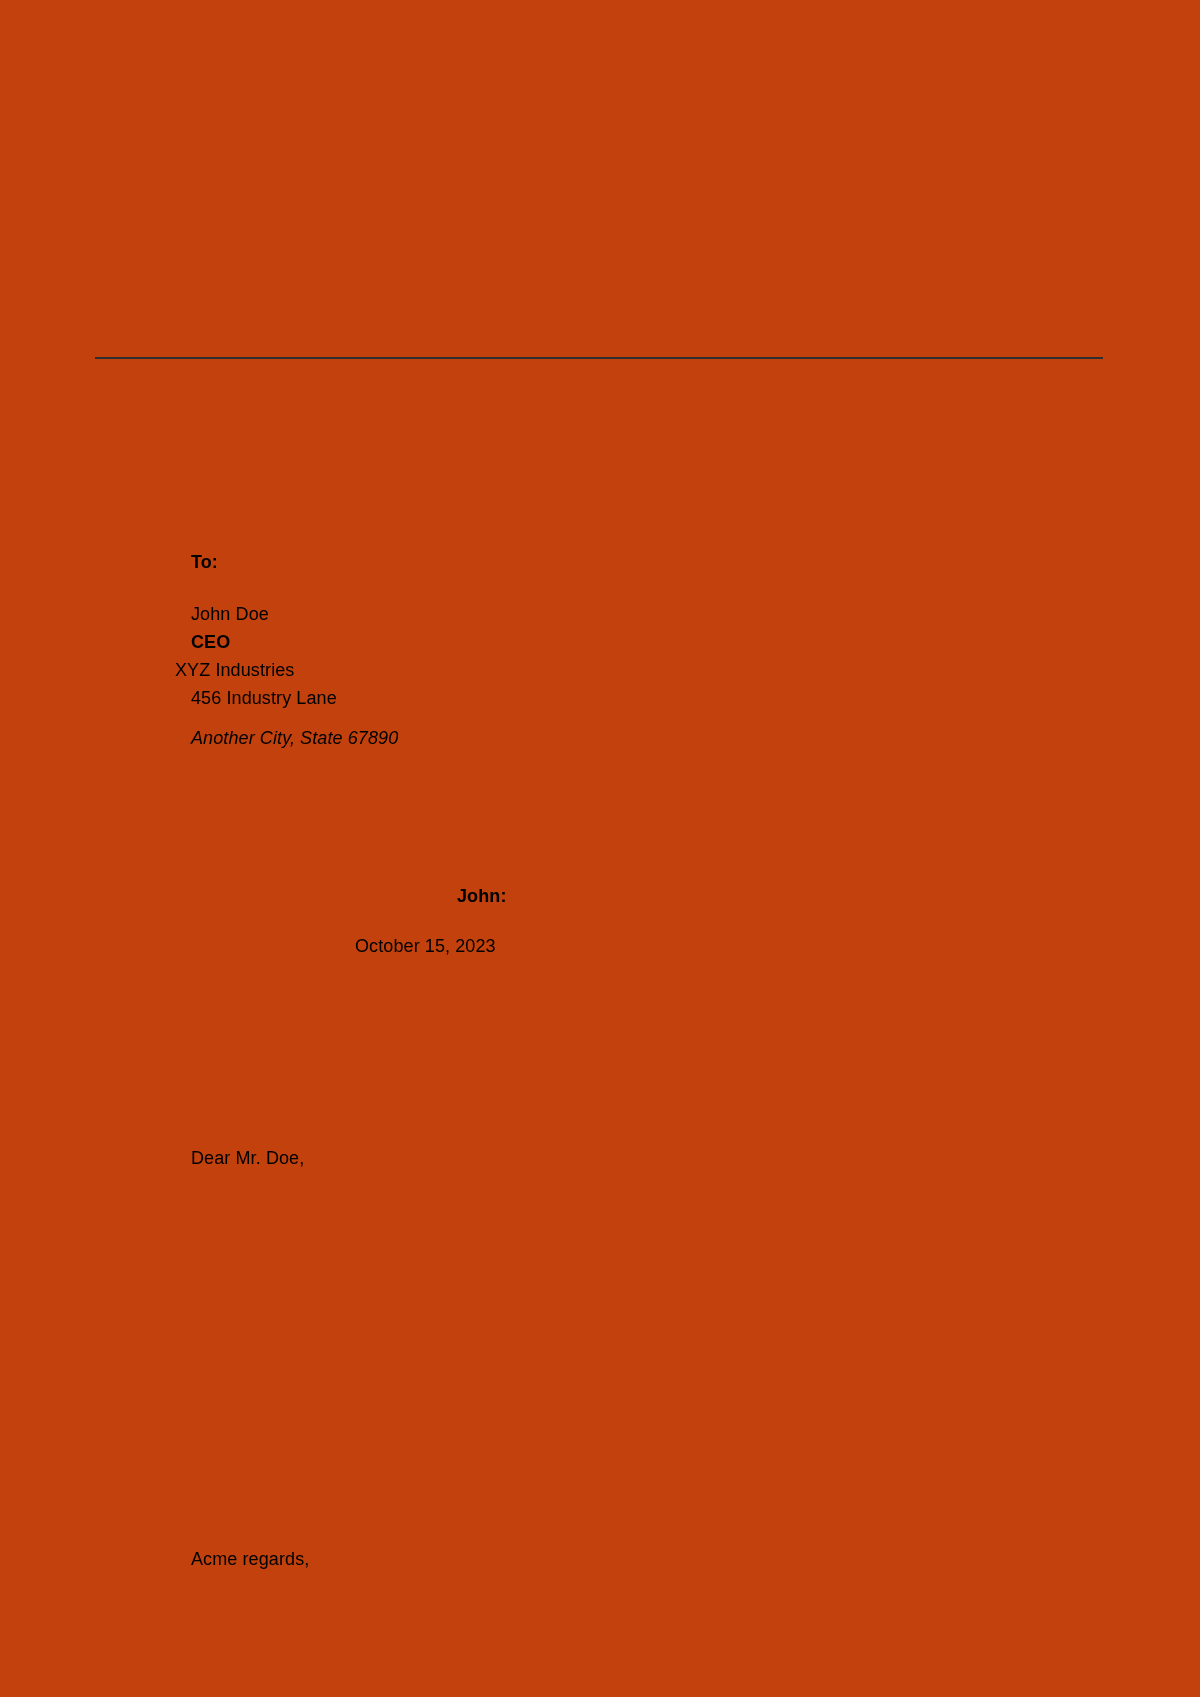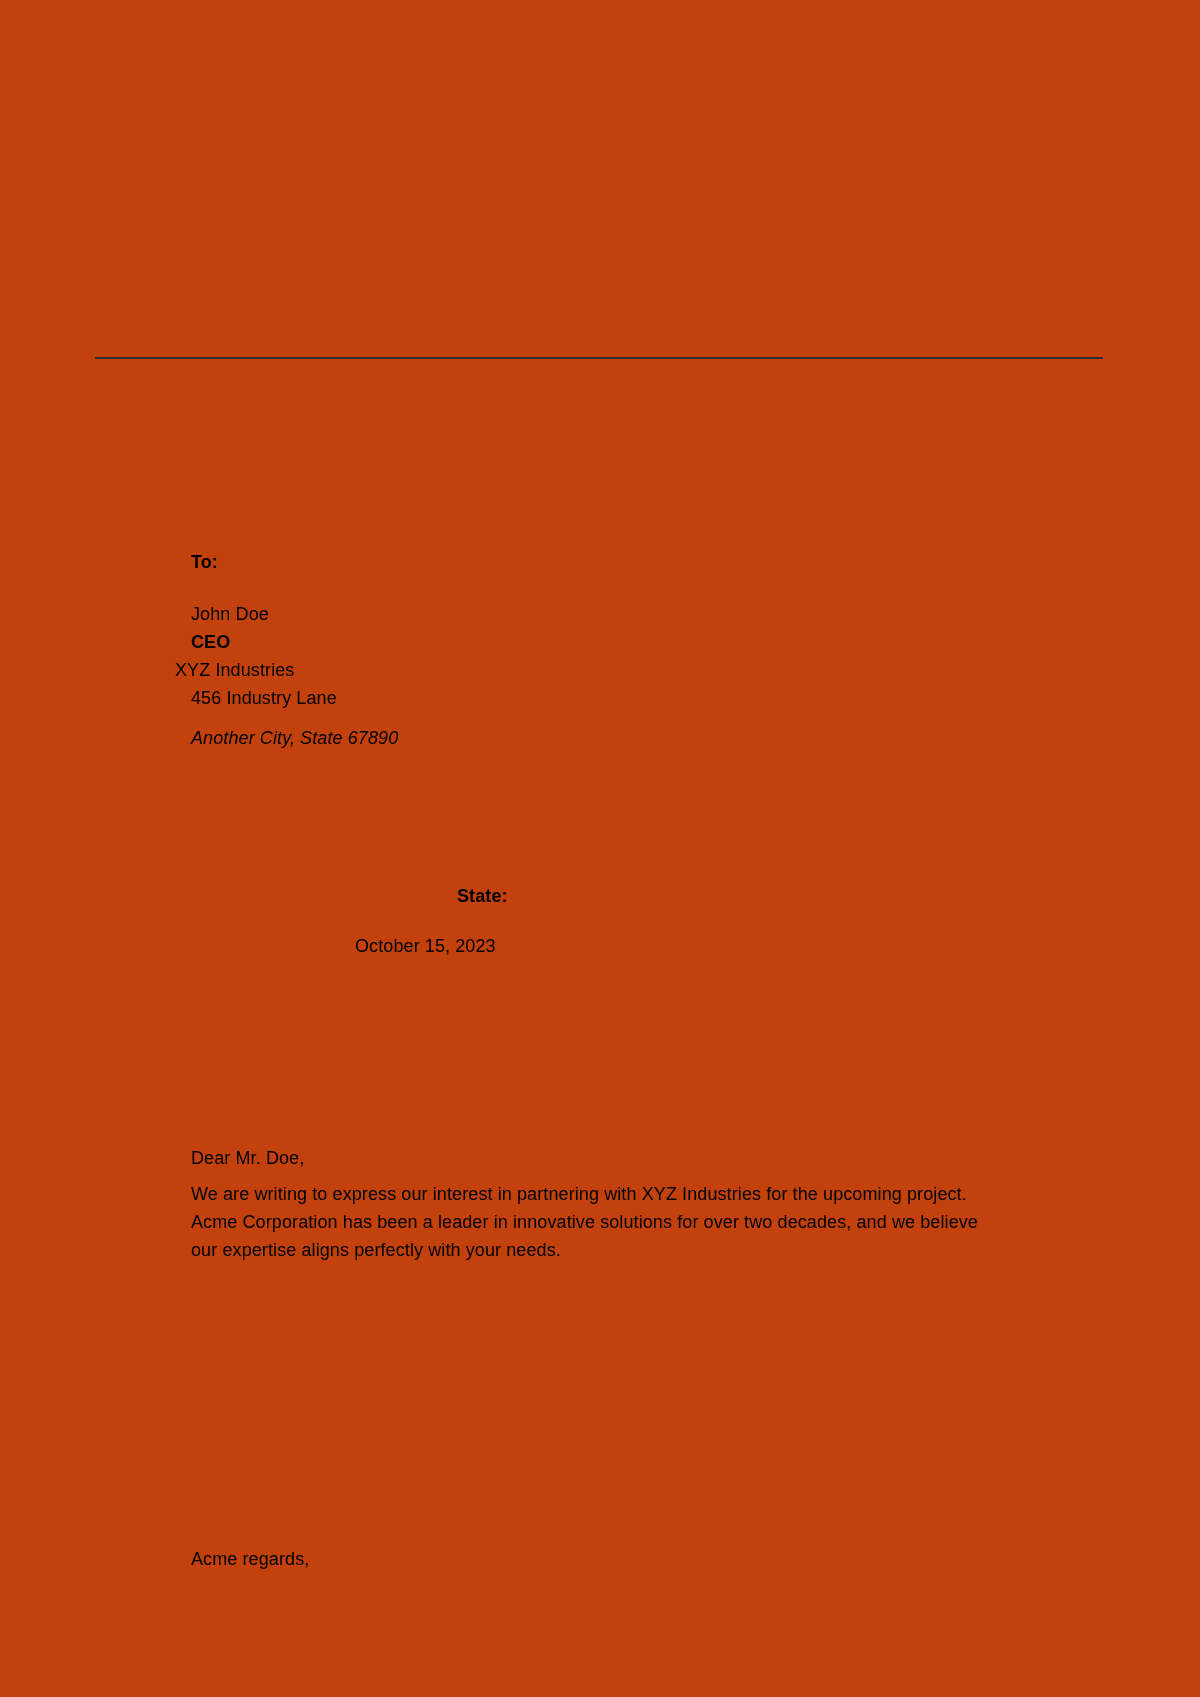--- a/index.html
+++ b/index.html
@@ -54,24 +54,21 @@
   <div class="divider"></div>
 
   <div class="txt bold to-label">To:</div>
 
   <div class="txt addr-1">John Doe</div>
   <div class="txt addr-2">CEO</div>
   <div class="txt addr-3">XYZ Industries</div>
   <div class="txt addr-4">456 Industry Lane</div>
   <div class="txt addr-5">Another City, State 67890</div>
 
-  <div class="txt bold date-label">State:</div>
+  <div class="txt bold date-label">John:</div>
   <div class="txt date-value">October 15, 2023</div>
 
   <div class="txt salutation">Dear Mr. Doe,</div>
 
-  <div class="txt para-1">We are writing to express our interest in partnering with XYZ Industries for the upcoming project.
-Acme Corporation has been a leader in innovative solutions for over two decades, and we believe
-our expertise aligns perfectly with your needs.</div>
 
   <div class="txt closing">Acme regards,</div>
 
 </div>
 
 </body></html>

